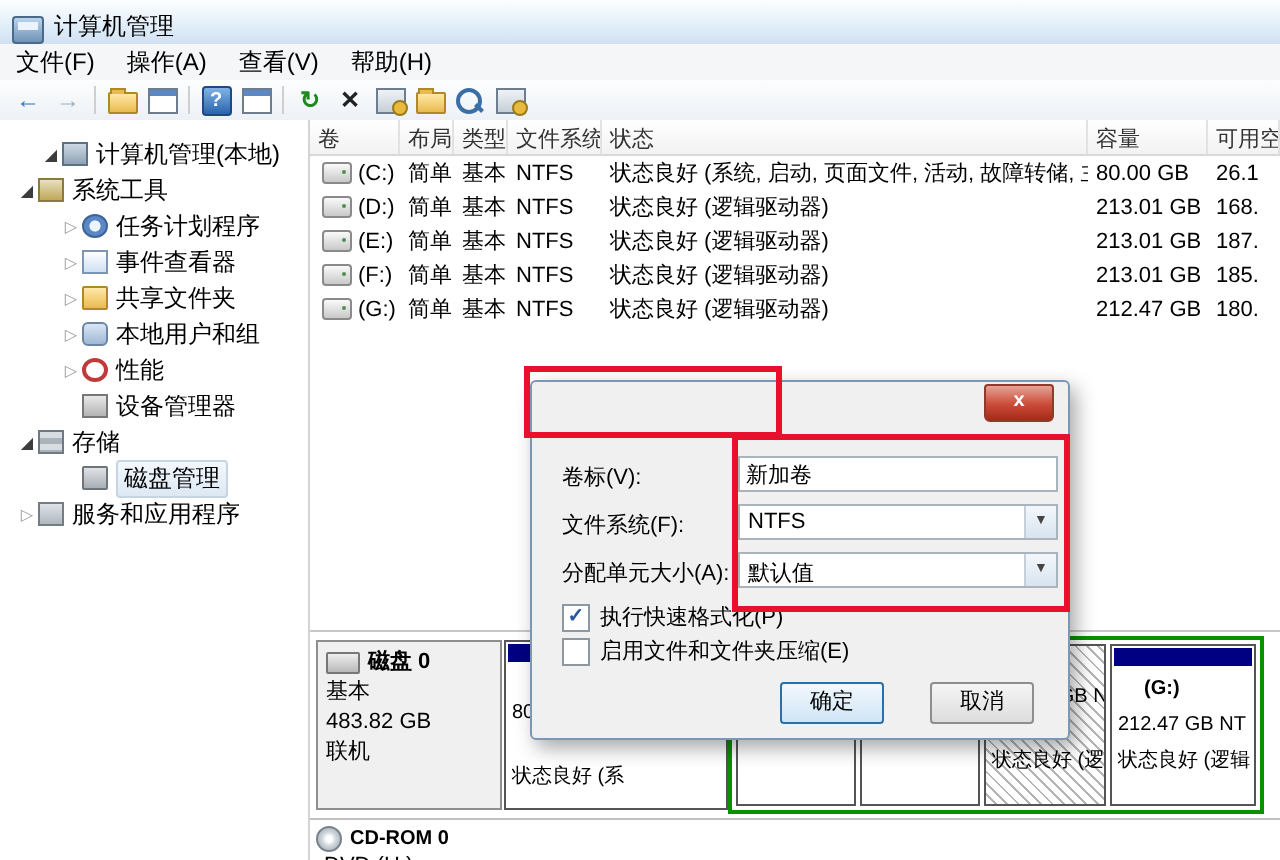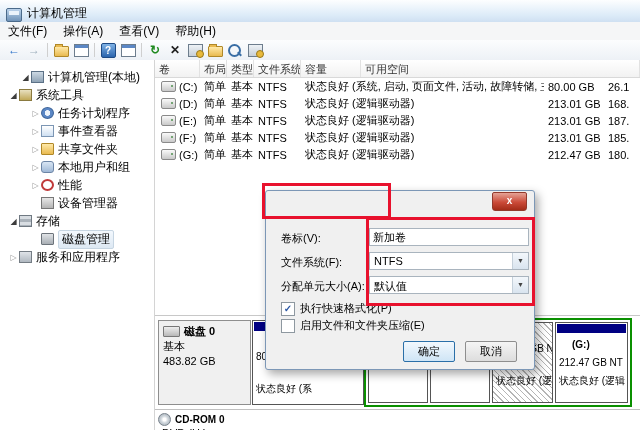--- a/index.html
+++ b/index.html
@@ -121,21 +121,21 @@
     border:1px solid #a9b4be;box-sizing:border-box;font-size:11px}
   .dd .v{padding:2px 4px;white-space:nowrap}
   .dd .arr{position:absolute;right:0;top:0;width:15px;height:16px;
     background:linear-gradient(#f3f7fb,#d9e4ef);border-left:1px solid #c5d0da;
     font-size:7px;color:#444;text-align:center;line-height:16px}
   .cbrow{position:absolute;left:15px;display:flex;align-items:center;font-size:11px}
   .cbox{width:12px;height:12px;background:#fff;border:1px solid #8e98a0;flex:none;
     font-size:10px;font-weight:bold;color:#2b57a5;line-height:11px;text-align:center;margin-right:5px}
   .btn{position:absolute;top:150px;width:52px;height:21px;font-size:11px;text-align:center;
     line-height:19px;border-radius:2px;box-sizing:border-box}
-  .btn-ok{left:137px;background:linear-gradient(#f2f8fd,#cfe5f6);border:1px solid #2a6fa8}
+  .btn-ok{left:124px;background:linear-gradient(#f2f8fd,#cfe5f6);border:1px solid #2a6fa8}
   .btn-cancel{left:199px;background:linear-gradient(#f5f5f5,#dddddd);border:1px solid #8e8e8e}
   
   .redbox{position:absolute;border:3px solid #e8112d;z-index:20;pointer-events:none}
   #red1{left:262px;top:183px;width:123px;height:30px}
   #red2{left:366px;top:217px;width:163px;height:83px}
 </style>
 </head>
 <body>
 
 <div class="titlebar">
@@ -241,20 +241,21 @@
     <span class="lbl">服务和应用程序</span>
   </div>
 </div>
 
 <div class="vlist">
   <div class="lh">
     <span class="c c1">卷</span>
     <span class="c c2">布局</span>
     <span class="c c3">类型</span>
     <span class="c c4">文件系统</span>
+    <span class="c c5">状态</span>
     <span class="c c6">容量</span>
     <span class="c c7">可用空间</span>
   </div>
   <div class="lr">
     <span class="c c1">
         <span class="drive-ico"></span>
         <span>(C:)</span>
       </span>
     <span class="c c2">简单</span>
     <span class="c c3">基本</span>
@@ -315,20 +316,21 @@
 
 <div class="diskarea"></div>
 
 <div class="dlabel" id="d0-label">
   <div class="dname">
       <span class="disk-ico"></span>
     <span>磁盘 0</span>
     </div>
   <div>基本</div>
   <div>483.82 GB</div>
+  <div>联机</div>
 </div>
 
 <div class="part" id="p-c">
   <div class="pbar"></div>
   <div class="ptxt">80.00 GB NT</div>
   <div class="ptxt">状态良好 (系</div>
 </div>
 
 <div id="ext-frame"></div>
 

